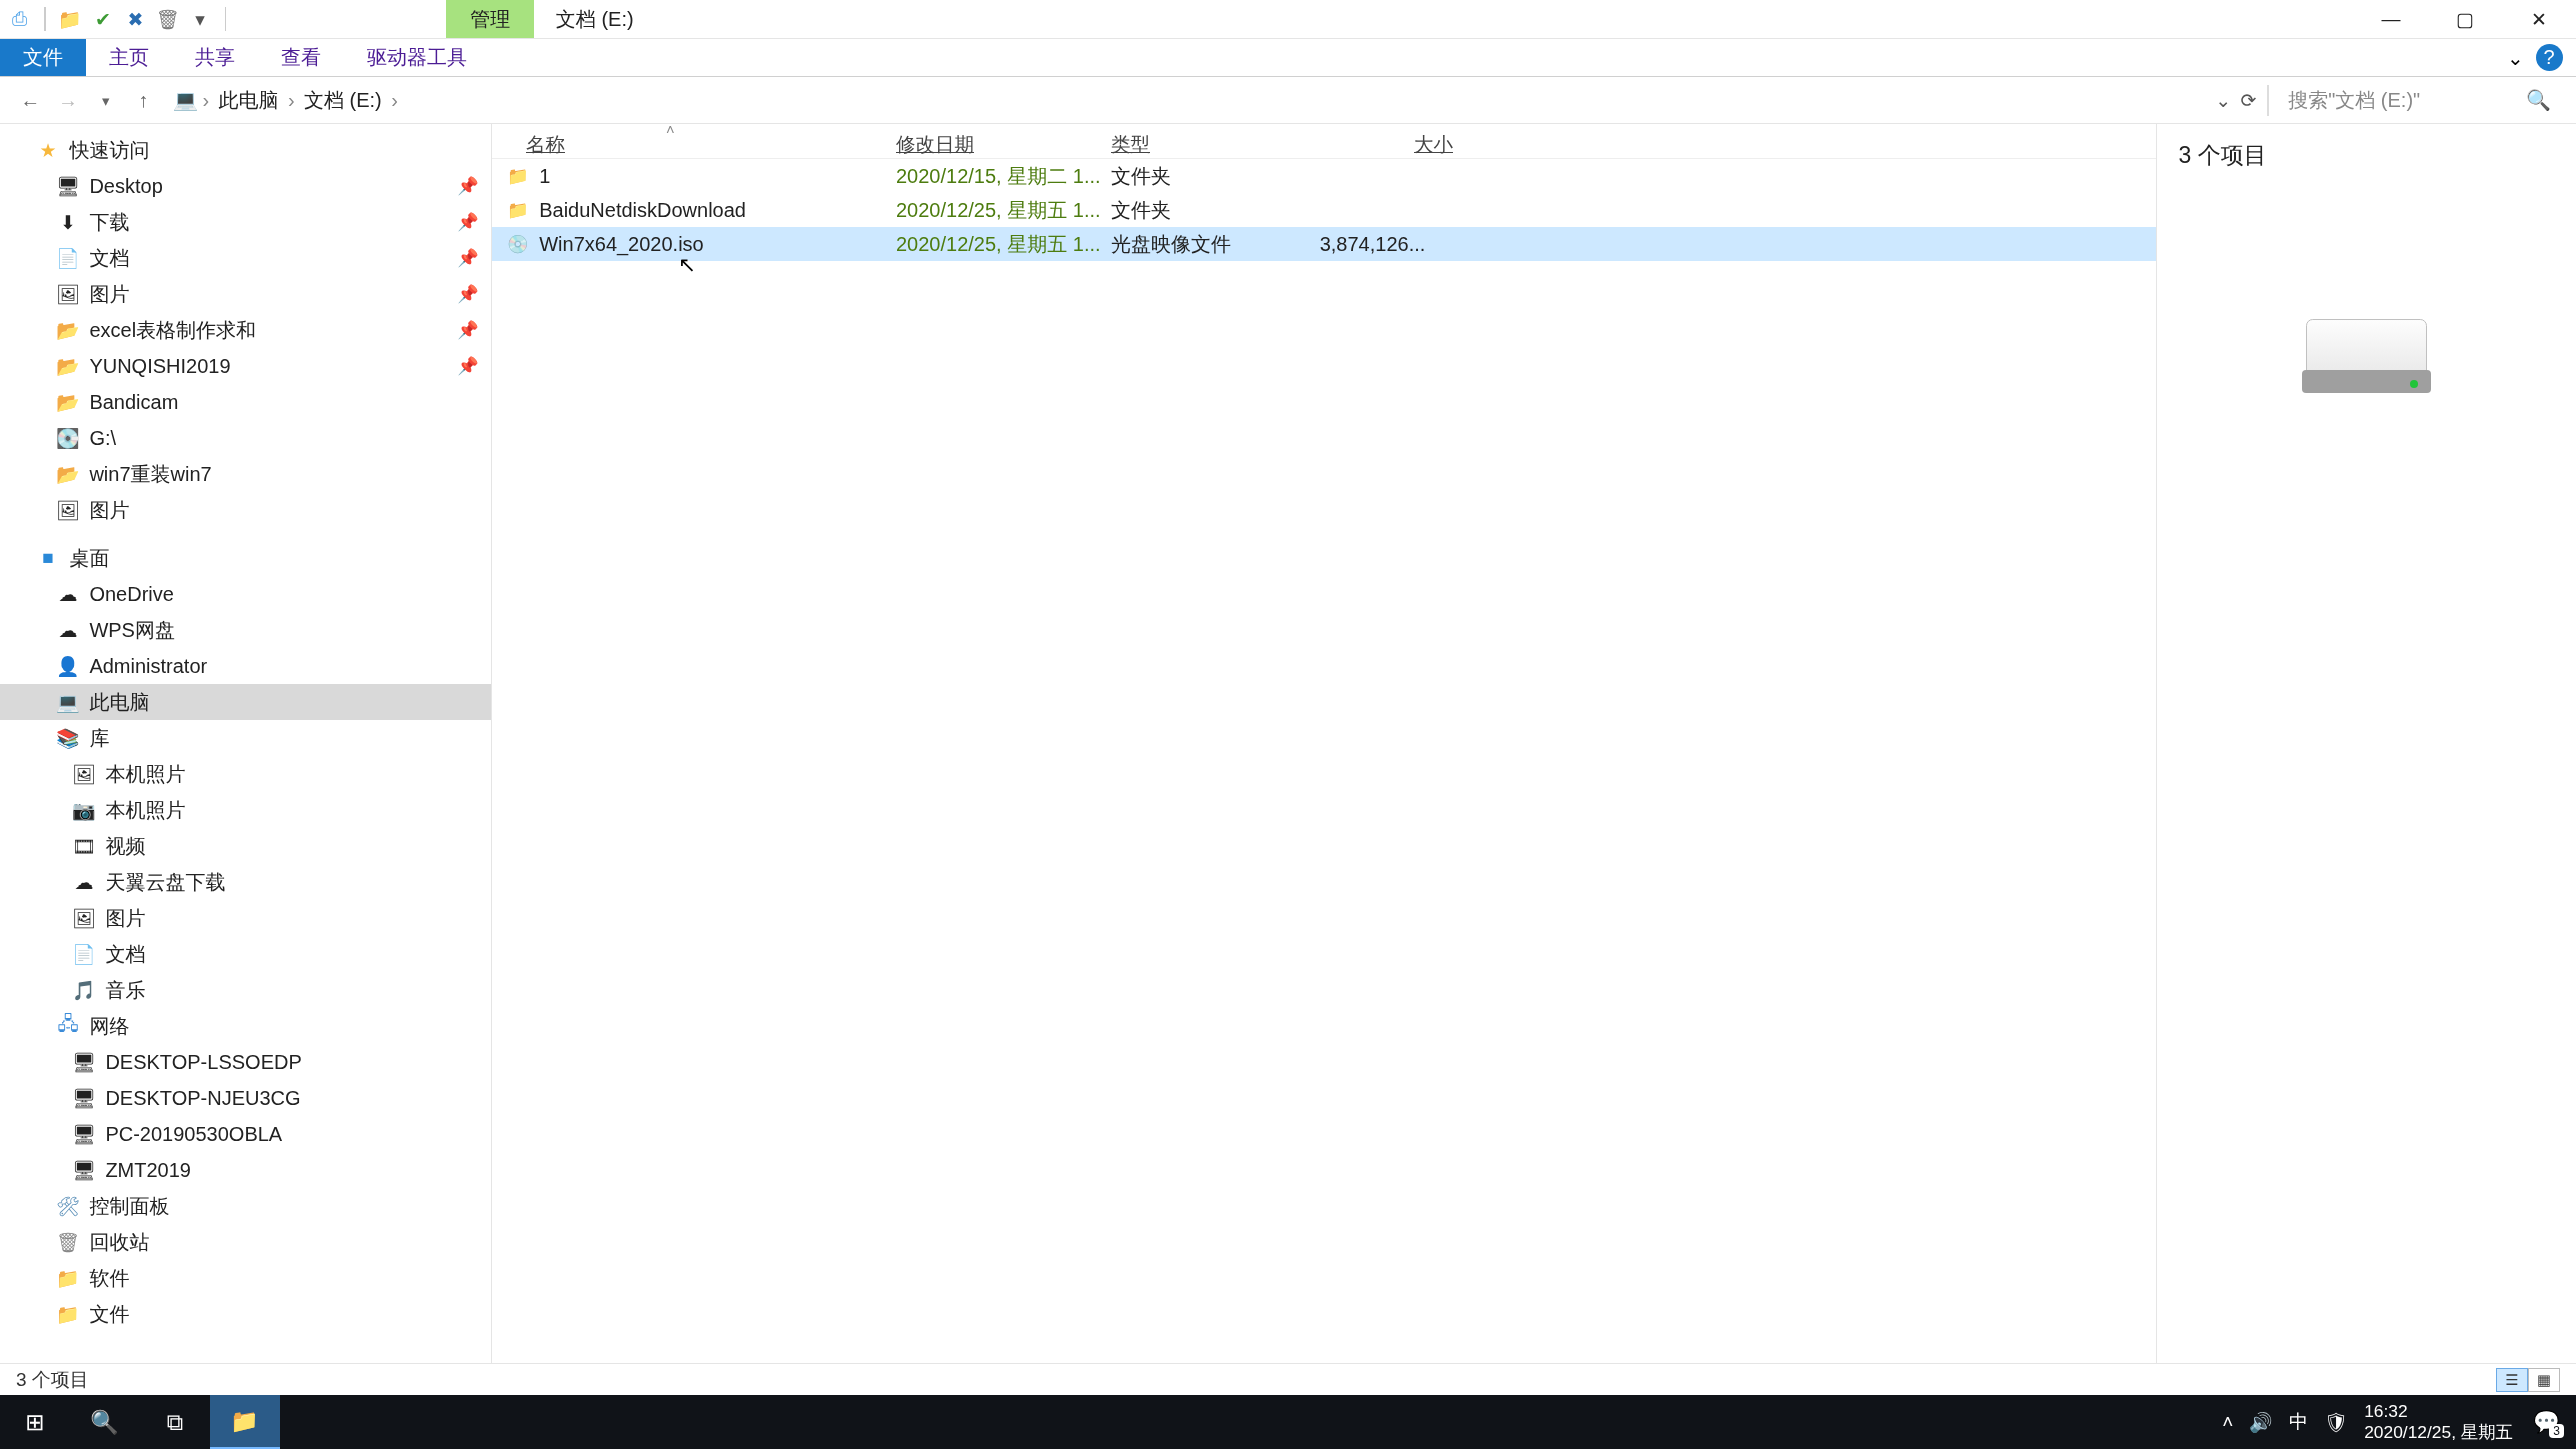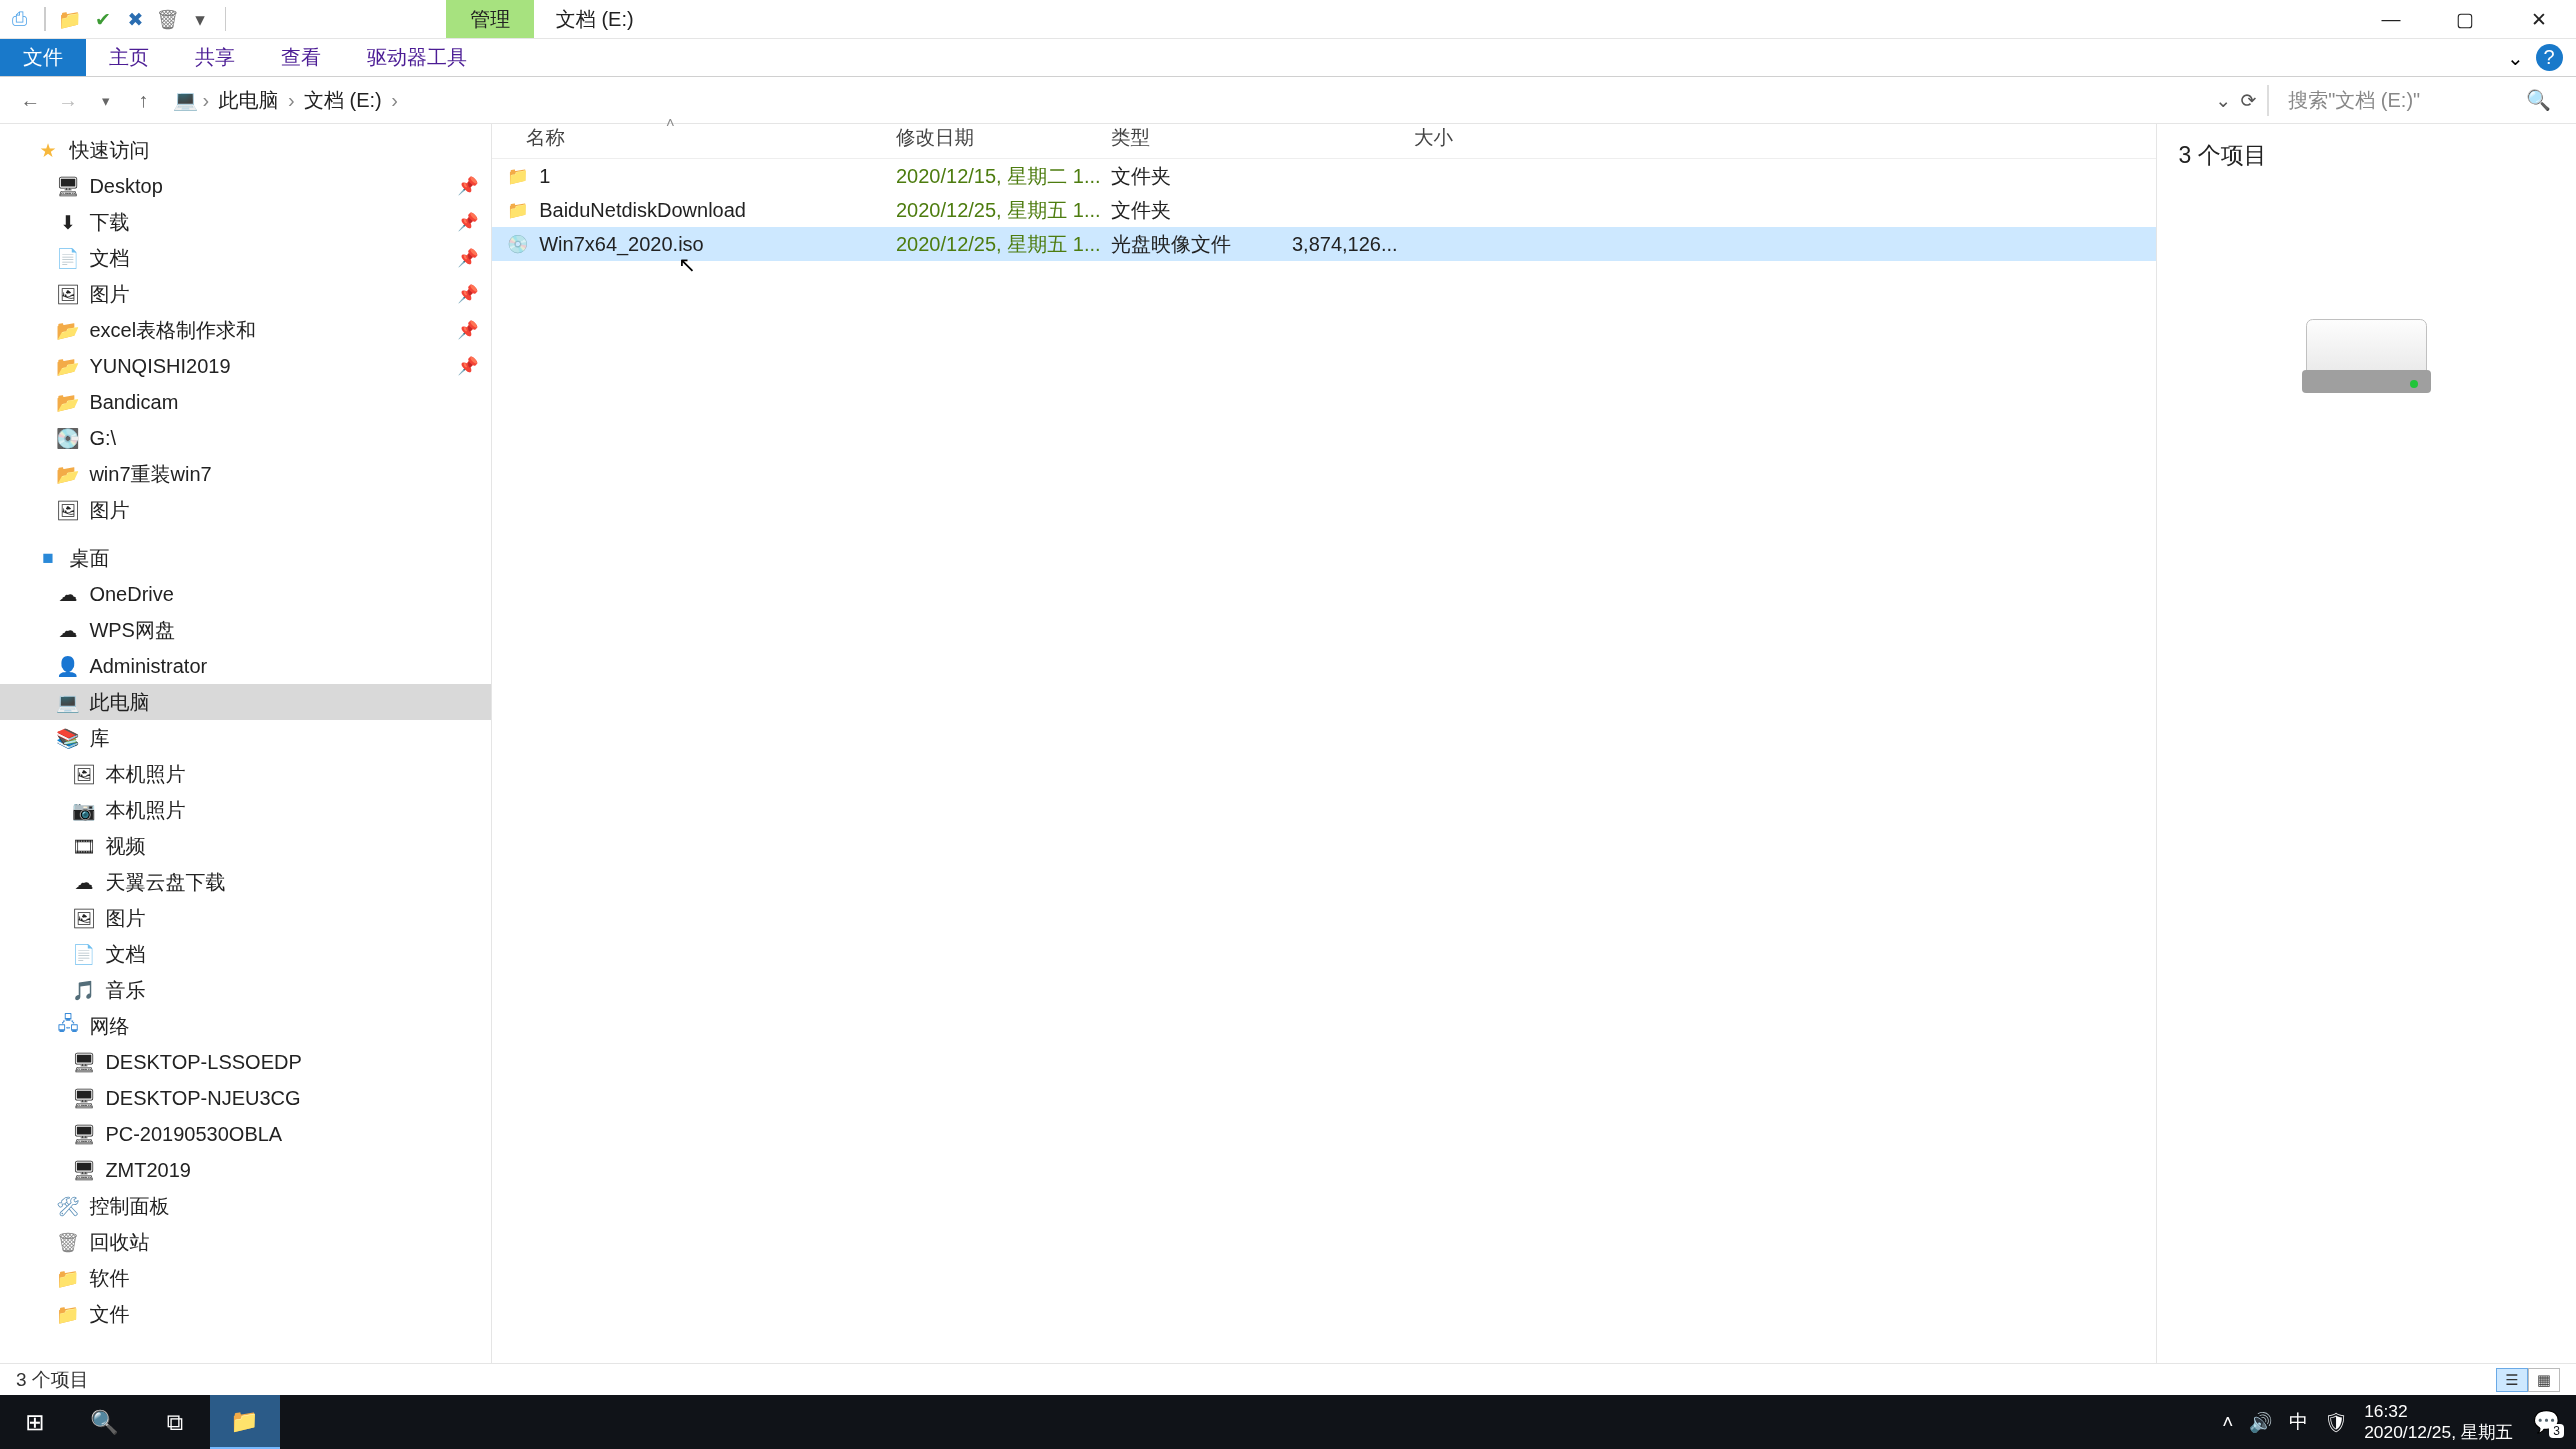--- a/index.html
+++ b/index.html
@@ -50,35 +50,35 @@
 .nav-item.sel { background: #d9d9d9; }
 .nav-item.hdr { font-weight: 400; }
 
 .il-1 { padding-left: 36px; }
 .il-2 { padding-left: 56px; }
 .il-3 { padding-left: 72px; }
 .nav-spacer { height: 12px; }
 
 
 .listing { flex: 1; display: flex; flex-direction: column; }
-.cols { height: 35px; display: flex; align-items: flex-start; font-size: 19.5px; color: #444; border-bottom: 0.7px solid #eee; }
+.cols { height: 35px; display: flex; align-items: flex-end; font-size: 19.5px; color: #444; border-bottom: 0.7px solid #eee; text-decoration: underline; }
 .col { padding-left: 8px; }
 .col-name { width: 396px; padding-left: 34px; position: relative; }
 .col-name .sort { position: absolute; left: 174px; top: -9.4px; font-size: 14.8px; color: #888; }
 .col-date { width: 215px; }
 .col-type { width: 181px; }
 .col-size { width: 181px; text-align: right; padding-right: 12px; }
 
 .row { height: 34px; display: flex; align-items: center; font-size: 20px; color: #222; }
 .row .c { padding-left: 8px; }
 .row .c-name { width: 396px; padding-left: 14.8px; display: flex; align-items: center; gap: 9.4px; }
 .row .c-name .ficon { width: 23px; height: 23px; display: flex; align-items: center; justify-content: center; font-size: 17.4px; }
 .row .c-date { width: 215px; color: #4d7c0f; }
 .row .c-type { width: 181px; }
-.row .c-size { width: 181px; text-align: left; padding-right: 12px; }
+.row .c-size { width: 181px; text-align: center; padding-right: 12px; }
 .row.sel { background: #cde8ff; }
 
 
 .details { width: 420px; border-left: 0.7px solid #e5e5e5; padding: 16px 21.5px; display: flex; flex-direction: column; align-items: flex-start; }
 .details .count { font-size: 23px; color: #222; margin-bottom: 121px; }
 .details .drive-img { align-self: center; width: 121px; height: 74px; position: relative; margin-top: 27px; }
 .drive-img .top { position: absolute; top: 0; left: 0; right: 0; height: 54px; background: linear-gradient(#fdfdfd,#eaeaea); border: 1.3px solid #c0c0c0; border-radius: 6.7px 6.7px 0 0; }
 .drive-img .base { position: absolute; bottom: 0; left: -4px; right: -4px; height: 23px; background: #9f9f9f; border-radius: 4px; }
 .drive-img .led { position: absolute; bottom: 5.4px; right: 9.4px; width: 8px; height: 8px; background: #21c43a; border-radius: 50%; }
 

